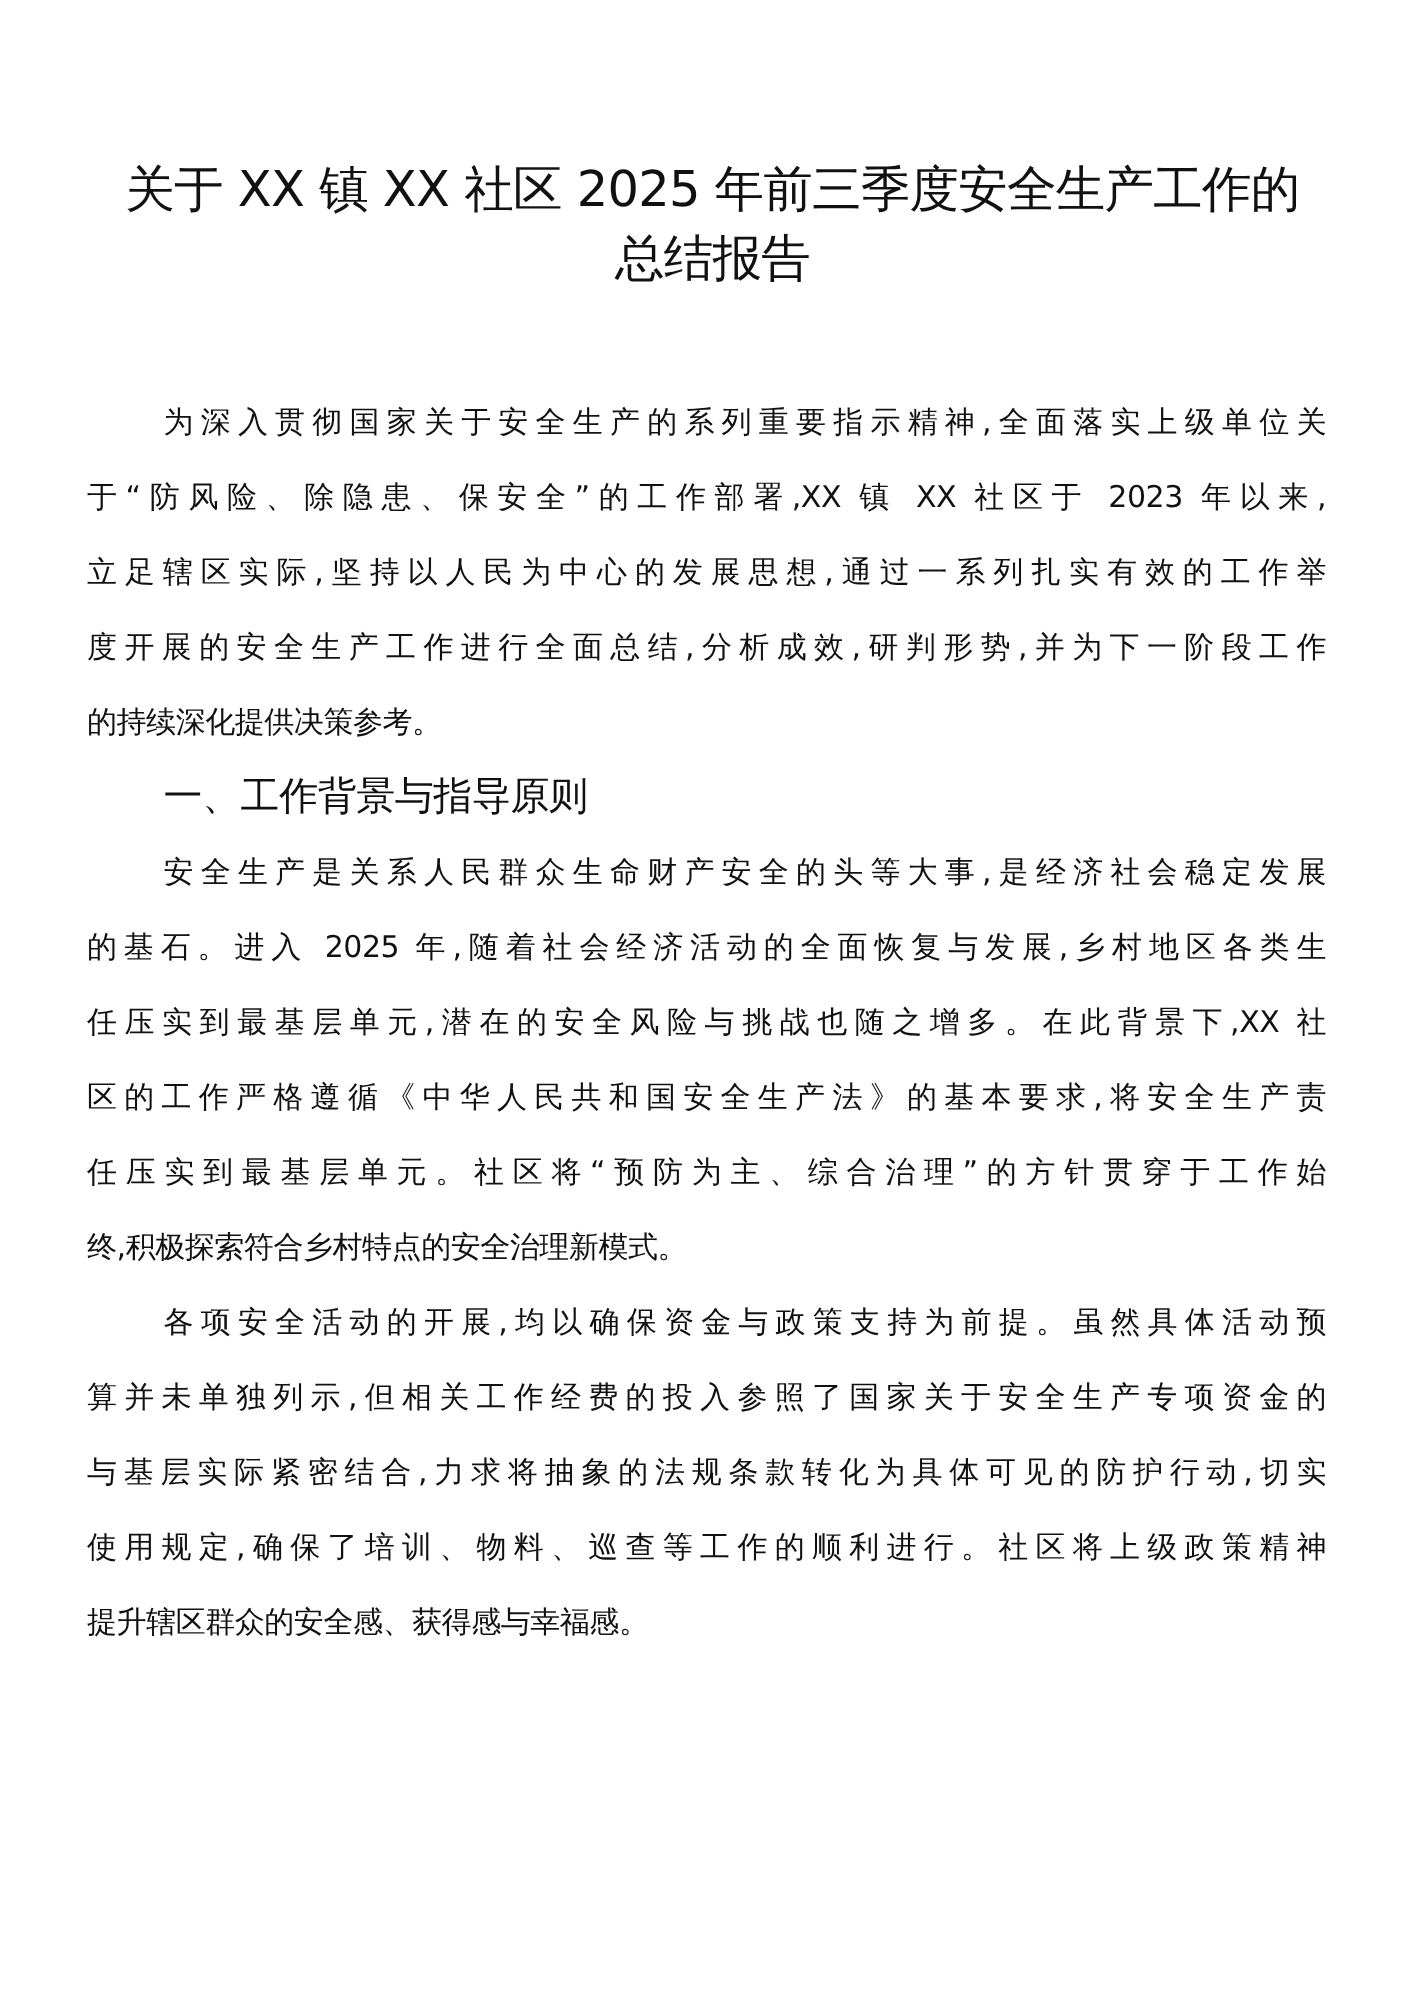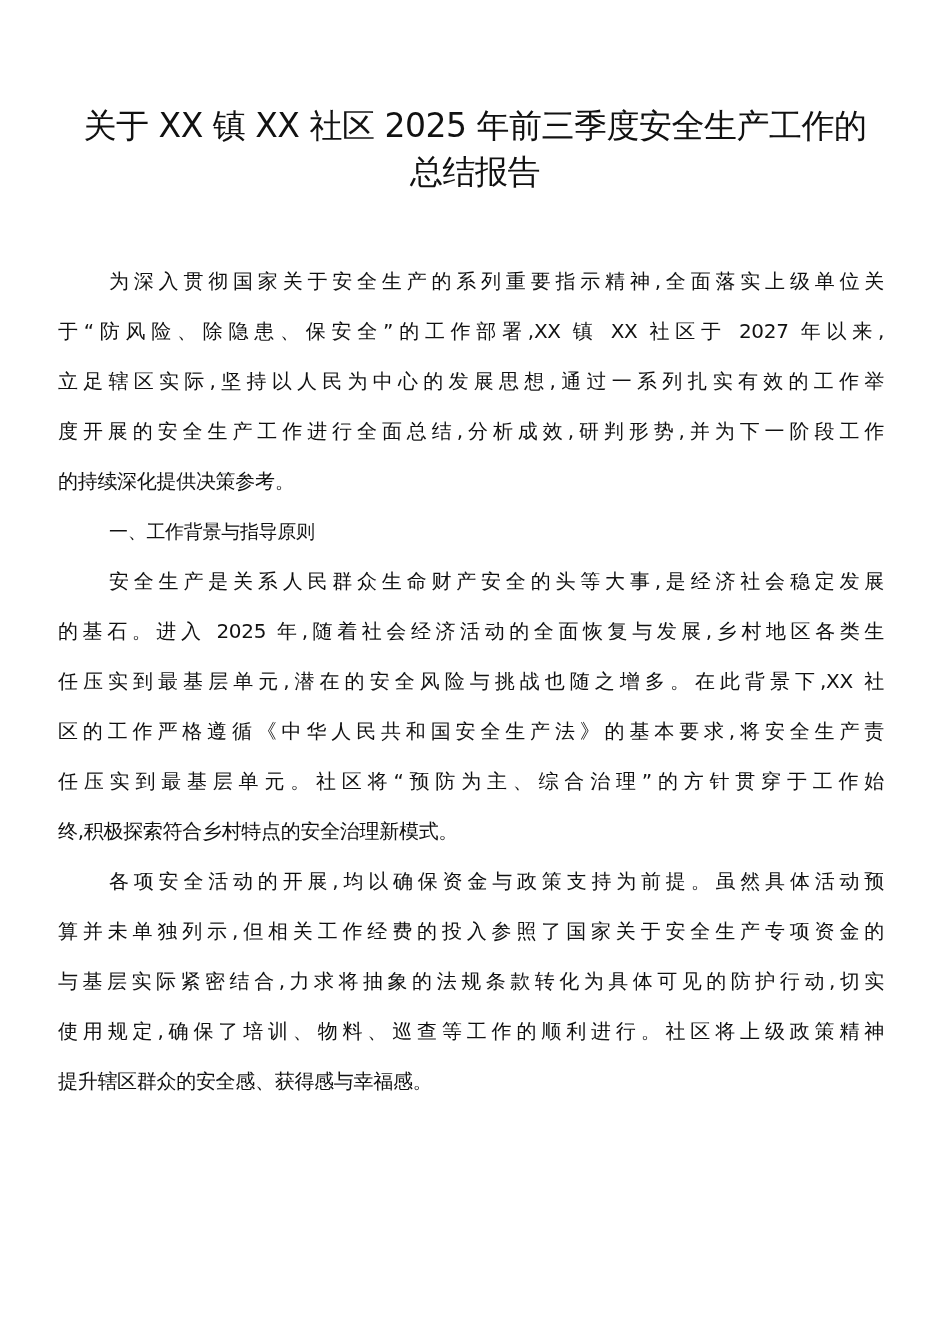--- a/index.html
+++ b/index.html
@@ -53,41 +53,41 @@
     }
     .line.last {
       text-align-last: left;
     }
     .line.indent {
       padding-left: 51px;
     }
     .heading {
       height: 50px;
       line-height: 50px;
-      font-size: 19px;
+      font-size: 26px;
       padding-left: 51px;
       white-space: nowrap;
       letter-spacing: -0.3px;
     }
   </style>
 </head>
 <body>
 
 <div class="page">
 
   <h1 class="title">
     <div>关于 XX 镇 XX 社区 2025 年前三季度安全生产工作的</div>
     <div>总结报告</div>
   </h1>
 
   <div class="body">
 
     <div>
       <div class="line indent">为深入贯彻国家关于安全生产的系列重要指示精神,全面落实上级单位关</div>
-      <div class="line">于“防风险、除隐患、保安全”的工作部署,XX 镇 XX 社区于 2027 年以来,</div>
+      <div class="line">于“防风险、除隐患、保安全”的工作部署,XX 镇 XX 社区于 2023 年以来,</div>
       <div class="line">立足辖区实际,坚持以人民为中心的发展思想,通过一系列扎实有效的工作举</div>
       <div class="line">度开展的安全生产工作进行全面总结,分析成效,研判形势,并为下一阶段工作</div>
       <div class="line last">的持续深化提供决策参考。</div>
     </div>
 
     <div class="heading">一、工作背景与指导原则</div>
 
     <div>
       <div class="line indent">安全生产是关系人民群众生命财产安全的头等大事,是经济社会稳定发展</div>
       <div class="line">的基石。进入 2025 年,随着社会经济活动的全面恢复与发展,乡村地区各类生</div>

